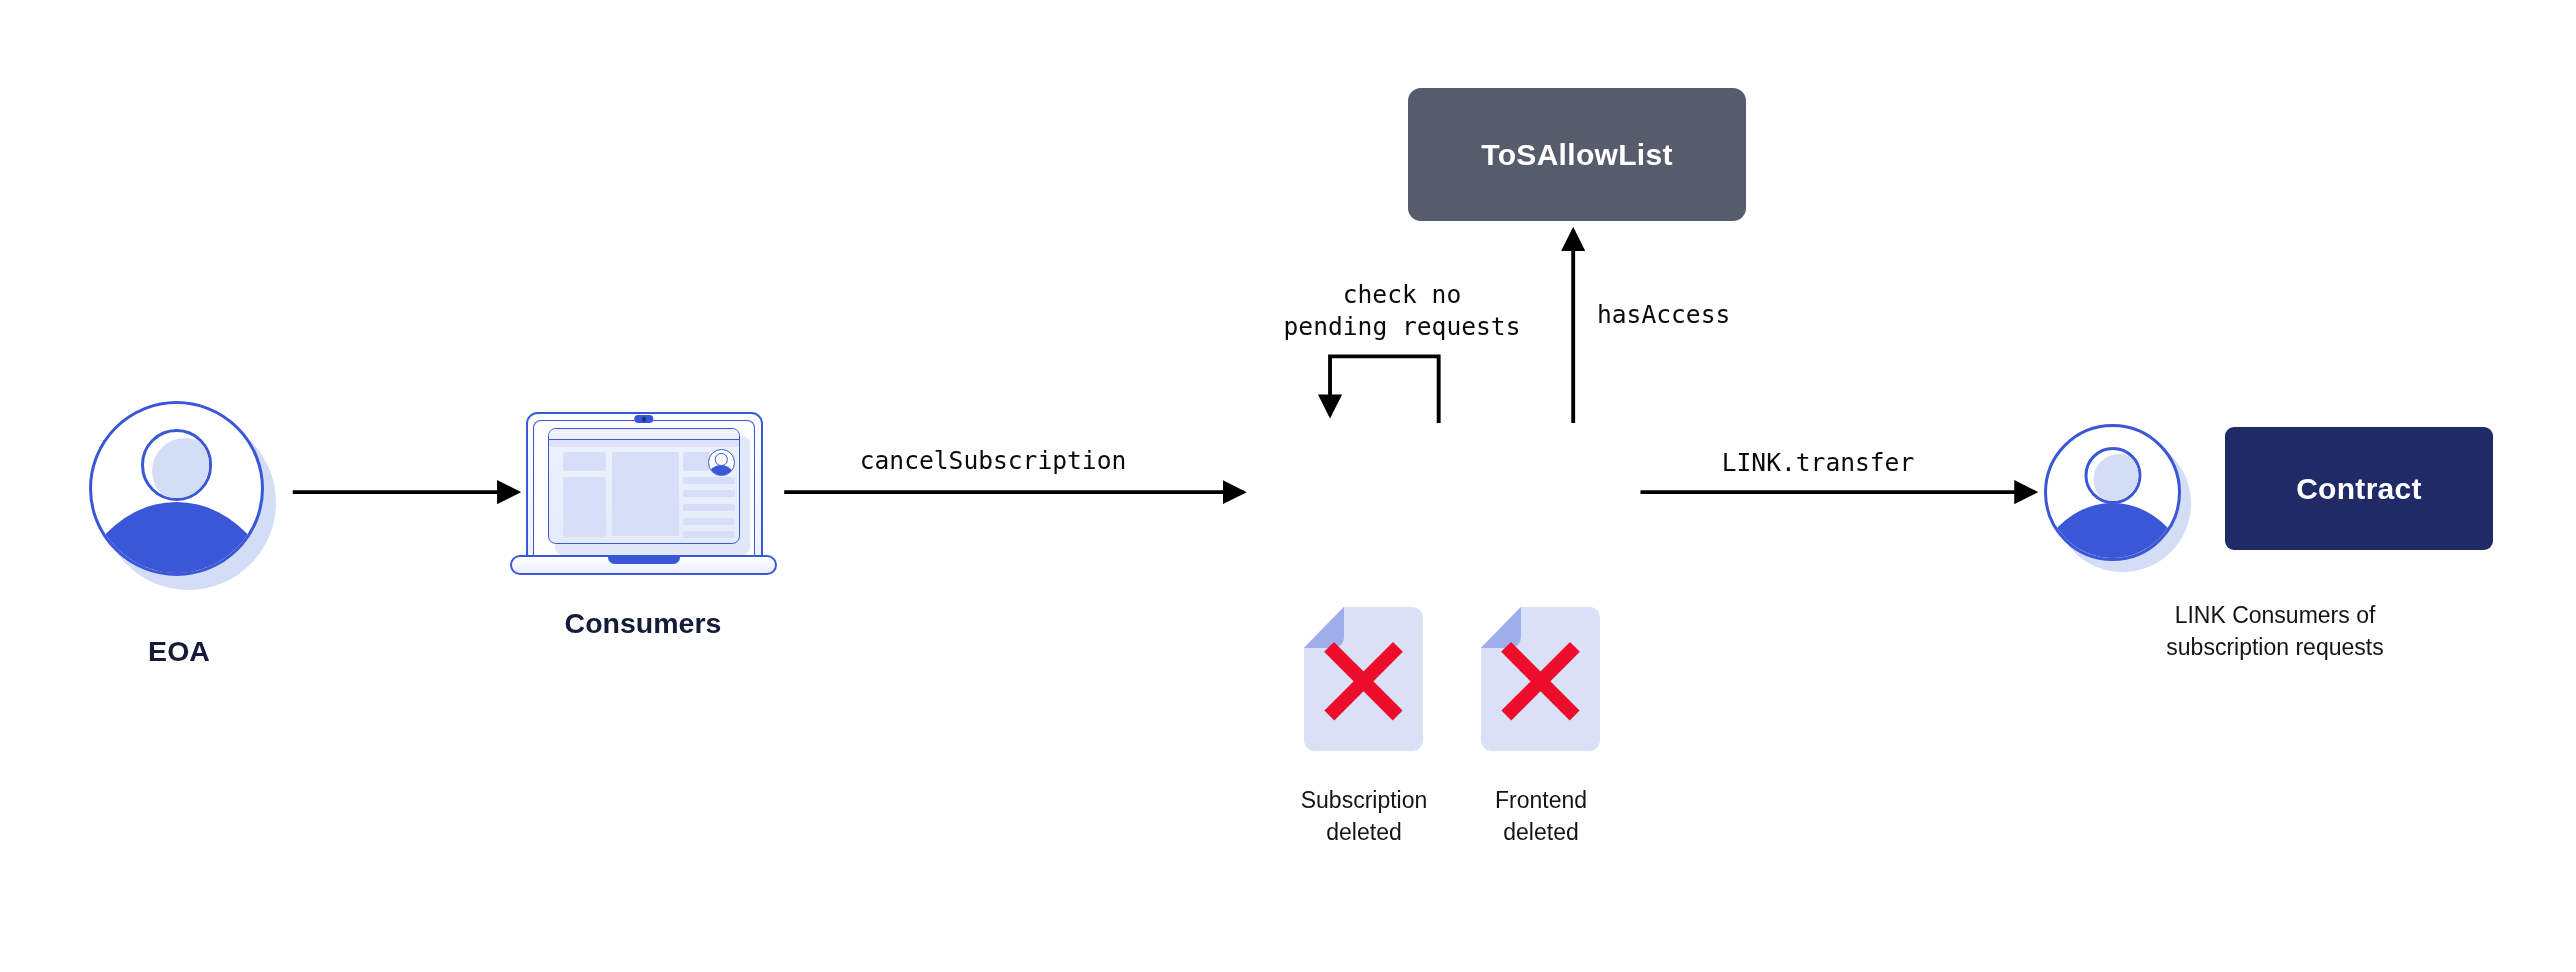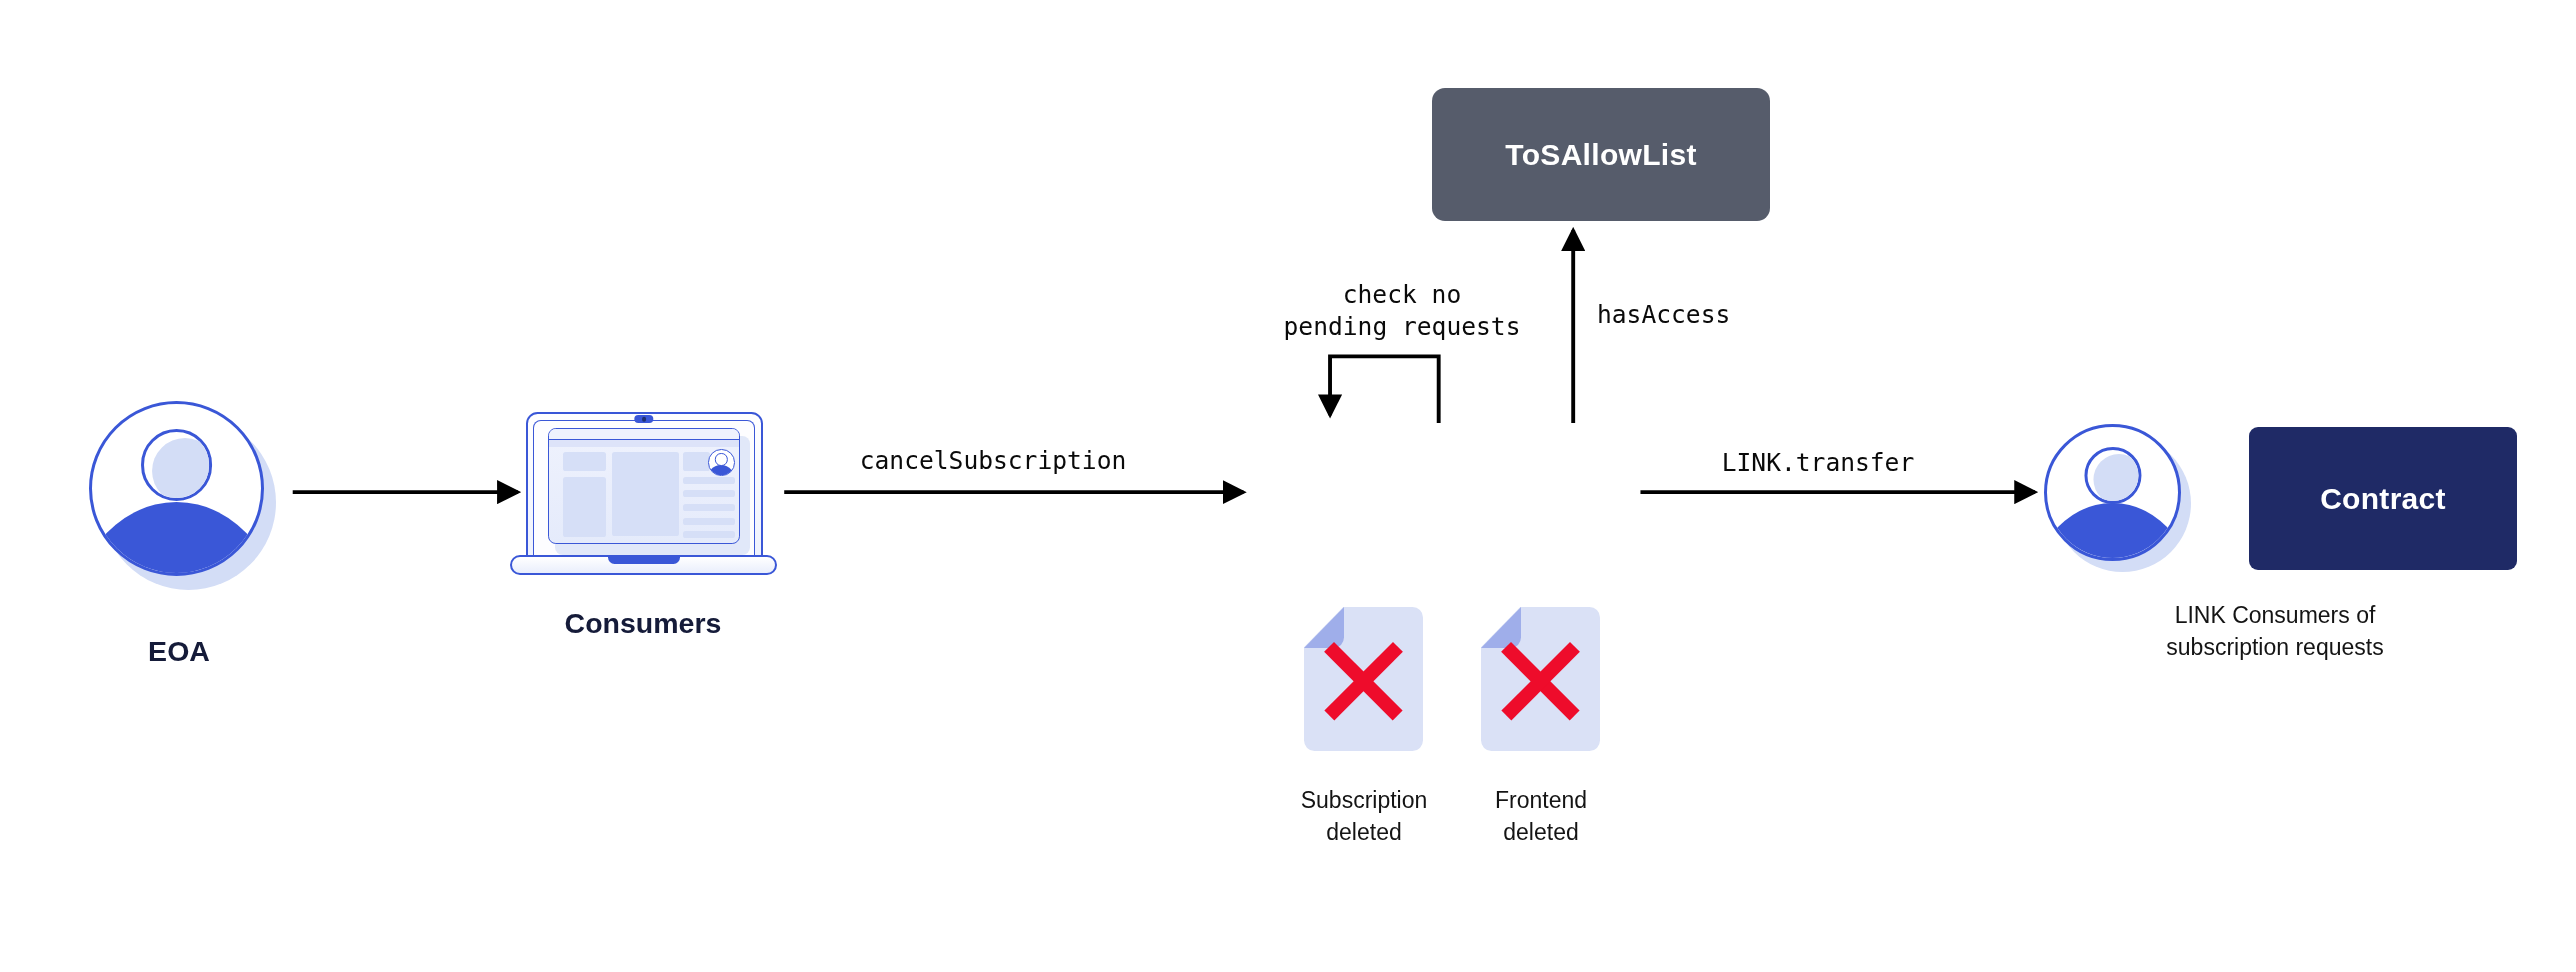--- a/index.html
+++ b/index.html
@@ -12,24 +12,24 @@
   #canvas{position:relative;width:2576px;height:972px;background:#ffffff;
     font-family:"Liberation Sans",sans-serif;overflow:hidden;}
 
   
   #edges{position:absolute;left:0;top:0;}
   #edges path.edge{fill:none;stroke:var(--arrow-black);stroke-width:6px;}
 
   
   .box{position:absolute;display:flex;align-items:center;justify-content:center;
     color:#fff;font-weight:700;font-size:30px;letter-spacing:0.3px;
-    background:var(--box-slate);border-radius:13px;margin-left:24px;}
+    background:var(--box-slate);border-radius:13px;}
   #box-tos{left:1408px;top:88px;width:338px;height:133px;}
   #box-router{left:1251px;top:423px;width:388px;height:137px;}
-  #box-contract{left:2225px;top:427px;width:268px;height:143px;
+  #box-contract{left:2225px;top:427px;width:268px;height:123px;
     background:var(--box-navy);border-radius:9px;text-align:center;}
 
   
   .avatar{position:absolute;}
   .avatar .av-shadow{position:absolute;left:7%;top:8%;width:100%;height:100%;
     border-radius:50%;background:var(--shadow-blue);}
   .avatar .av-body{position:absolute;left:0;top:0;right:0;bottom:0;
     border:3.2px solid var(--brand-blue);border-radius:50%;background:#fff;overflow:hidden;}
   .avatar .av-shoulders{position:absolute;left:-15%;top:58%;width:130%;height:80%;
     background:var(--brand-blue);border-radius:50% 50% 0 0/100% 100% 0 0;}

